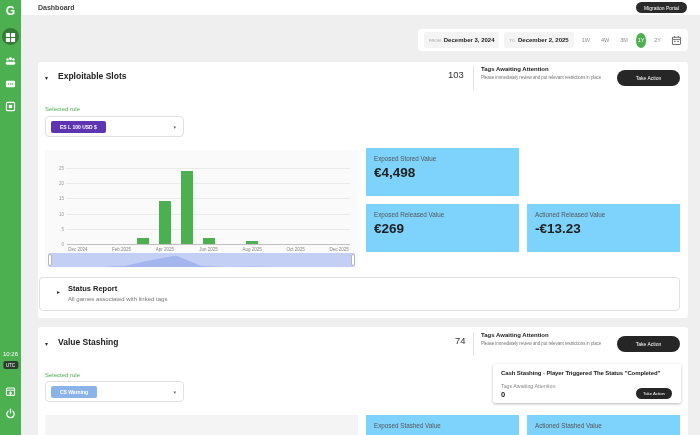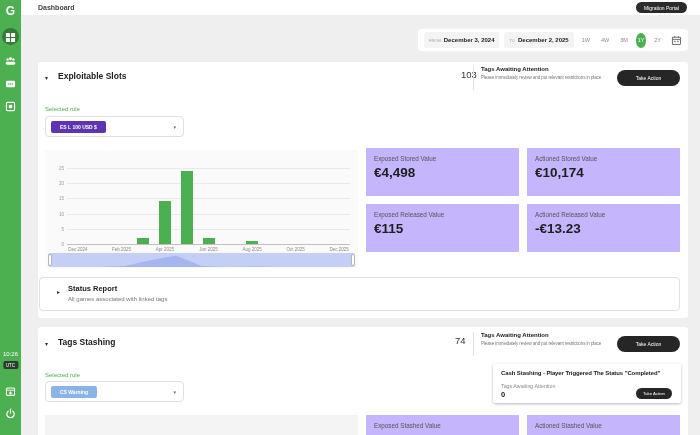--- a/index.html
+++ b/index.html
@@ -94,21 +94,21 @@
             white-space:nowrap;}
   .brush{position:absolute;left:3px;top:103px;width:307px;height:14px;background:#c3cff5;
             border-radius:2px;cursor:pointer;}
   .brush svg{position:absolute;left:0;top:0;}
   .brush-handle{position:absolute;top:1px;width:4px;height:12px;background:#fff;
             border:1px solid #b5b5b5;border-radius:2px;box-sizing:border-box;cursor:ew-resize;}
   .brush-handle.left{left:0;}
   .brush-handle.right{right:0;}
 
   
-  .stat-card{position:absolute;width:153px;height:48px;background:#c4b5fd;}
+  .stat-card{position:absolute;width:153px;height:48px;background:#7dd3fc;}
   .stat-label{position:absolute;left:8px;top:7px;font-size:6.3px;color:#555;}
   .stat-value{position:absolute;left:8px;top:17px;font-size:13.5px;font-weight:bold;color:#1f1f1f;}
 
   
   .games-row{position:absolute;left:1px;top:215px;width:641px;height:34px;border:1px solid #e0e0e0;
             border-radius:4px;box-sizing:border-box;cursor:pointer;}
   .games-caret{position:absolute;left:17px;top:10px;font-size:6px;color:#333;}
   .games-title{position:absolute;left:28px;top:6px;font-size:7.5px;font-weight:bold;color:#212121;}
   .games-sub{position:absolute;left:28px;top:18px;font-size:6px;color:#777;}
 
@@ -220,21 +220,21 @@
               <line x1="8" y1="1.2" x2="8" y2="3" stroke="#757575" stroke-width="1.1"></line>
               <rect x="3.4" y="6.2" width="1.6" height="1.6" fill="#757575"></rect>
               <rect x="6.8" y="6.2" width="1.6" height="1.6" fill="#757575"></rect>
             </svg>
         </span>
       </div>
 
       <section class="card" id="exploitable-card">
         <span class="section-caret" style="left:7px;top:12px;">▾</span>
         <h2 class="section-title" style="left:20px;top:9px;margin:0;">Exploitable Slots</h2>
-        <span class="section-count" style="left:423px;top:7px;">103</span>
+        <span class="section-count" style="left:410px;top:7px;">103</span>
         <div class="v-divider" style="left:435px;top:4px;height:24px;"></div>
         <div class="tags-head" style="left:443px;top:4px;width:132px;">
           <div class="tags-title">Tags Awaiting Attention</div>
           <div class="tags-sub">Please immediately review and put relevant restrictions in place</div>
         </div>
         <button class="pill-btn header-action">Take Action</button>
 
 
         <div class="selected-rule-label" style="top:44px;">Selected rule</div>
         <div class="rule-dropdown" style="top:54px;">
@@ -275,43 +275,39 @@
             <div class="xlab" style="left: 163.5px;">Jun 2025</div>
             <div class="xlab" style="left: 207.038px;">Aug 2025</div>
             <div class="xlab" style="left: 250.577px;">Oct 2025</div>
             <div class="xlab" style="left: 294.115px;">Dec 2025</div>
           </div>
 
         <div class="stat-card" style="left:328px;top:86px;">
           <div class="stat-label">Exposed Stored Value</div>
           <div class="stat-value">€4,498</div>
         </div>
-        <div class="stat-card" style="left:489px;top:86px;">
-          <div class="stat-label">Actioned Stored Value</div>
-          <div class="stat-value">€10,174</div>
-        </div>
         <div class="stat-card" style="left:328px;top:142px;">
           <div class="stat-label">Exposed Released Value</div>
-          <div class="stat-value">€115</div>
+          <div class="stat-value">€269</div>
         </div>
         <div class="stat-card" style="left:489px;top:142px;text-align:center;">
           <div class="stat-label">Actioned Released Value</div>
           <div class="stat-value">-€13.23</div>
         </div>
 
         <div class="games-row">
           <span class="games-caret">▸</span>
           <div class="games-title">Status Report</div>
           <div class="games-sub">All games associated with linked tags</div>
         </div>
       </section>
 
       <section class="card" id="cash-card">
         <span class="section-caret" style="left:7px;top:13px;">▾</span>
-        <h2 class="section-title" style="left:20px;top:10px;margin:0;">Tags Stashing</h2>
+        <h2 class="section-title" style="left:20px;top:10px;margin:0;">Value Stashing</h2>
         <span class="section-count" style="left:417px;top:8px;">74</span>
         <div class="v-divider" style="left:435px;top:5px;height:24px;"></div>
         <div class="tags-head" style="left:443px;top:5px;width:132px;">
           <div class="tags-title">Tags Awaiting Attention</div>
           <div class="tags-sub">Please immediately review and put relevant restrictions in place</div>
         </div>
         <button class="pill-btn header-action" style="top:9px;">Take Action</button>
 
         <div class="rule-card" id="cs-rule-card">
           <div class="rule-title">Cash Stashing - Player Triggered The Status "Completed"</div>

